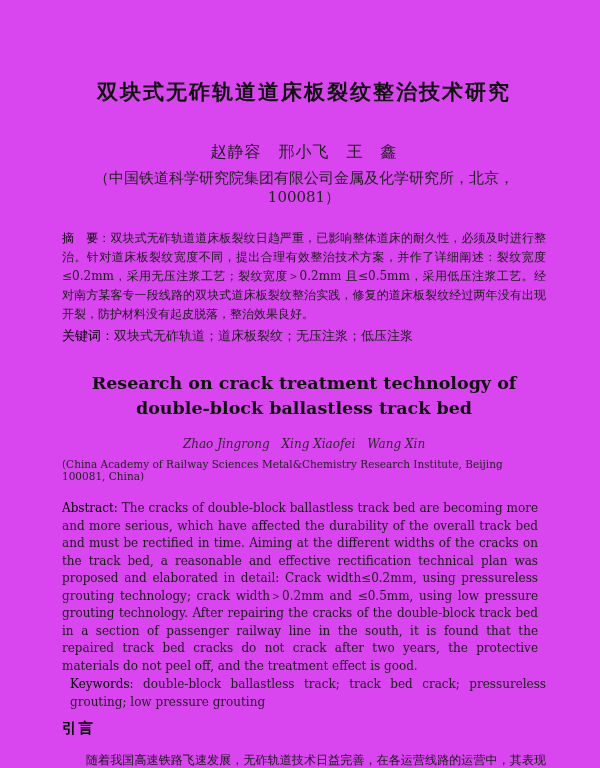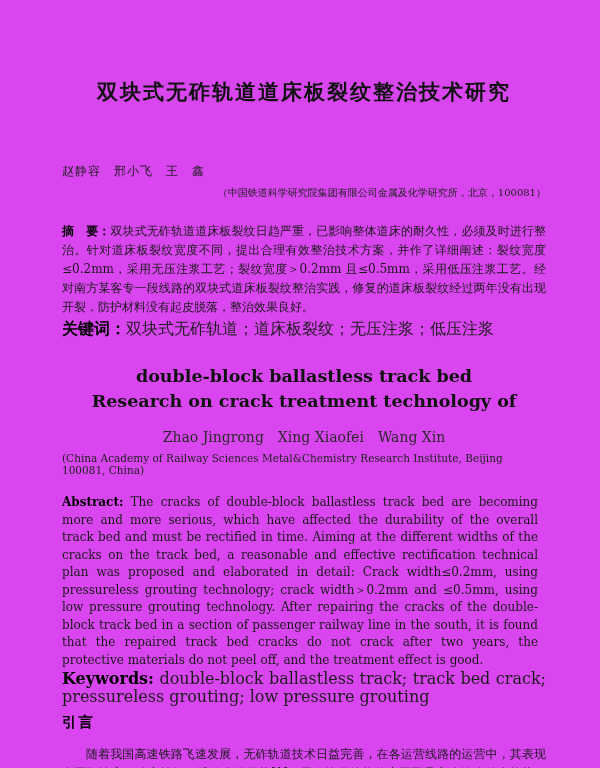--- a/index.html
+++ b/index.html
@@ -21,79 +21,80 @@
   }
   .title-zh {
     margin: 0;
     text-align: center;
     font-size: 21px;
     font-weight: 700;
     letter-spacing: 2px;
     color: #111;
   }
   .authors-zh {
-    margin-top: 57px;
-    text-align: left;
-    font-size: 12px;
+    margin-top: 36px;
+    text-align: center;
+    font-size: 16px;
     letter-spacing: 1px;
   }
   .affil-zh {
     margin-top: 6px;
-    text-align: right;
-    font-size: 10px;
+    text-align: center;
+    font-size: 15px;
     color: #222;
   }
   .abstract-zh {
     margin: 22px 0 0 0;
     font-size: 12px;
     line-height: 19px;
     text-align: justify;
     color: #1a1a1a;
   }
   .keywords-zh {
     margin: 2px 0 0 0;
-    font-size: 16px;
+    font-size: 13px;
     line-height: 19px;
     text-align: justify;
   }
   .label-bold {
-    font-weight: 700;
+    font-weight: 400;
     color: #000;
   }
   .title-en {
     margin: 26px 0 0 0;
     text-align: center;
     font-size: 17.5px;
     line-height: 25px;
     font-weight: 700;
     color: #111;
   }
   .title-en .line { display: block; }
   .authors-en {
     margin-top: 15px;
     text-align: center;
-    font-size: 14px;
+    font-size: 12px;
+    font-style: italic;
     color: #2a2a2a;
   }
   .affil-en {
     margin-top: 5px;
     text-align: left;
     font-size: 10.5px;
     color: #222;
   }
   .abstract-en {
     margin: 18px 8px 0 0;
     font-size: 12px;
     line-height: 17.5px;
     text-align: justify;
     color: #1a1a1a;
   }
   .keywords-en {
-    margin: 1px 0 0 0;
-    font-size: 16px;
+    margin: 1px 0 0 8px;
+    font-size: 12px;
     line-height: 17.5px;
     text-align: justify;
   }
   .section-heading {
     margin: 8px 0 0 0;
     font-size: 14.5px;
     font-weight: 700;
     letter-spacing: 2px;
     color: #000;
   }
@@ -115,22 +116,22 @@
 
   <div class="authors-zh">赵静容　邢小飞　王　鑫</div>
 
   <div class="affil-zh">（中国铁道科学研究院集团有限公司金属及化学研究所，北京，100081）</div>
 
   <p class="abstract-zh"><span class="label-bold">摘　要：</span><span>双块式无砟轨道道床板裂纹日趋严重，已影响整体道床的耐久性，必须及时进行整治。针对道床板裂纹宽度不同，提出合理有效整治技术方案，并作了详细阐述：裂纹宽度≤0.2mm，采用无压注浆工艺；裂纹宽度＞0.2mm 且≤0.5mm，采用低压注浆工艺。经对南方某客专一段线路的双块式道床板裂纹整治实践，修复的道床板裂纹经过两年没有出现开裂，防护材料没有起皮脱落，整治效果良好。</span></p>
 
   <p class="keywords-zh"><span class="label-bold">关键词：</span><span>双块式无砟轨道；道床板裂纹；无压注浆；低压注浆</span></p>
 
   <h2 class="title-en">
+    <span class="line">Research on crack treatment technology of</span>
     <span class="line">double-block ballastless track bed</span>
-    <span class="line">Research on crack treatment technology of</span>
   </h2>
 
   <div class="authors-en">Zhao Jingrong　Xing Xiaofei　Wang Xin</div>
 
   <div class="affil-en">(China Academy of Railway Sciences Metal&amp;Chemistry Research Institute, Beijing 100081, China)</div>
 
   <p class="abstract-en"><span class="label-bold">Abstract:</span> <span>The cracks of double-block ballastless track bed are becoming more and more serious, which have affected the durability of the overall track bed and must be rectified in time. Aiming at the different widths of the cracks on the track bed, a reasonable and effective rectification technical plan was proposed and elaborated in detail: Crack width≤0.2mm, using pressureless grouting technology; crack width＞0.2mm and ≤0.5mm, using low pressure grouting technology. After repairing the cracks of the double-block track bed in a section of passenger railway line in the south, it is found that the repaired track bed cracks do not crack after two years, the protective materials do not peel off, and the treatment effect is good.</span></p>
 
   <p class="keywords-en"><span class="label-bold">Keywords:</span> <span>double-block ballastless track; track bed crack; pressureless grouting; low pressure grouting</span></p>
 

